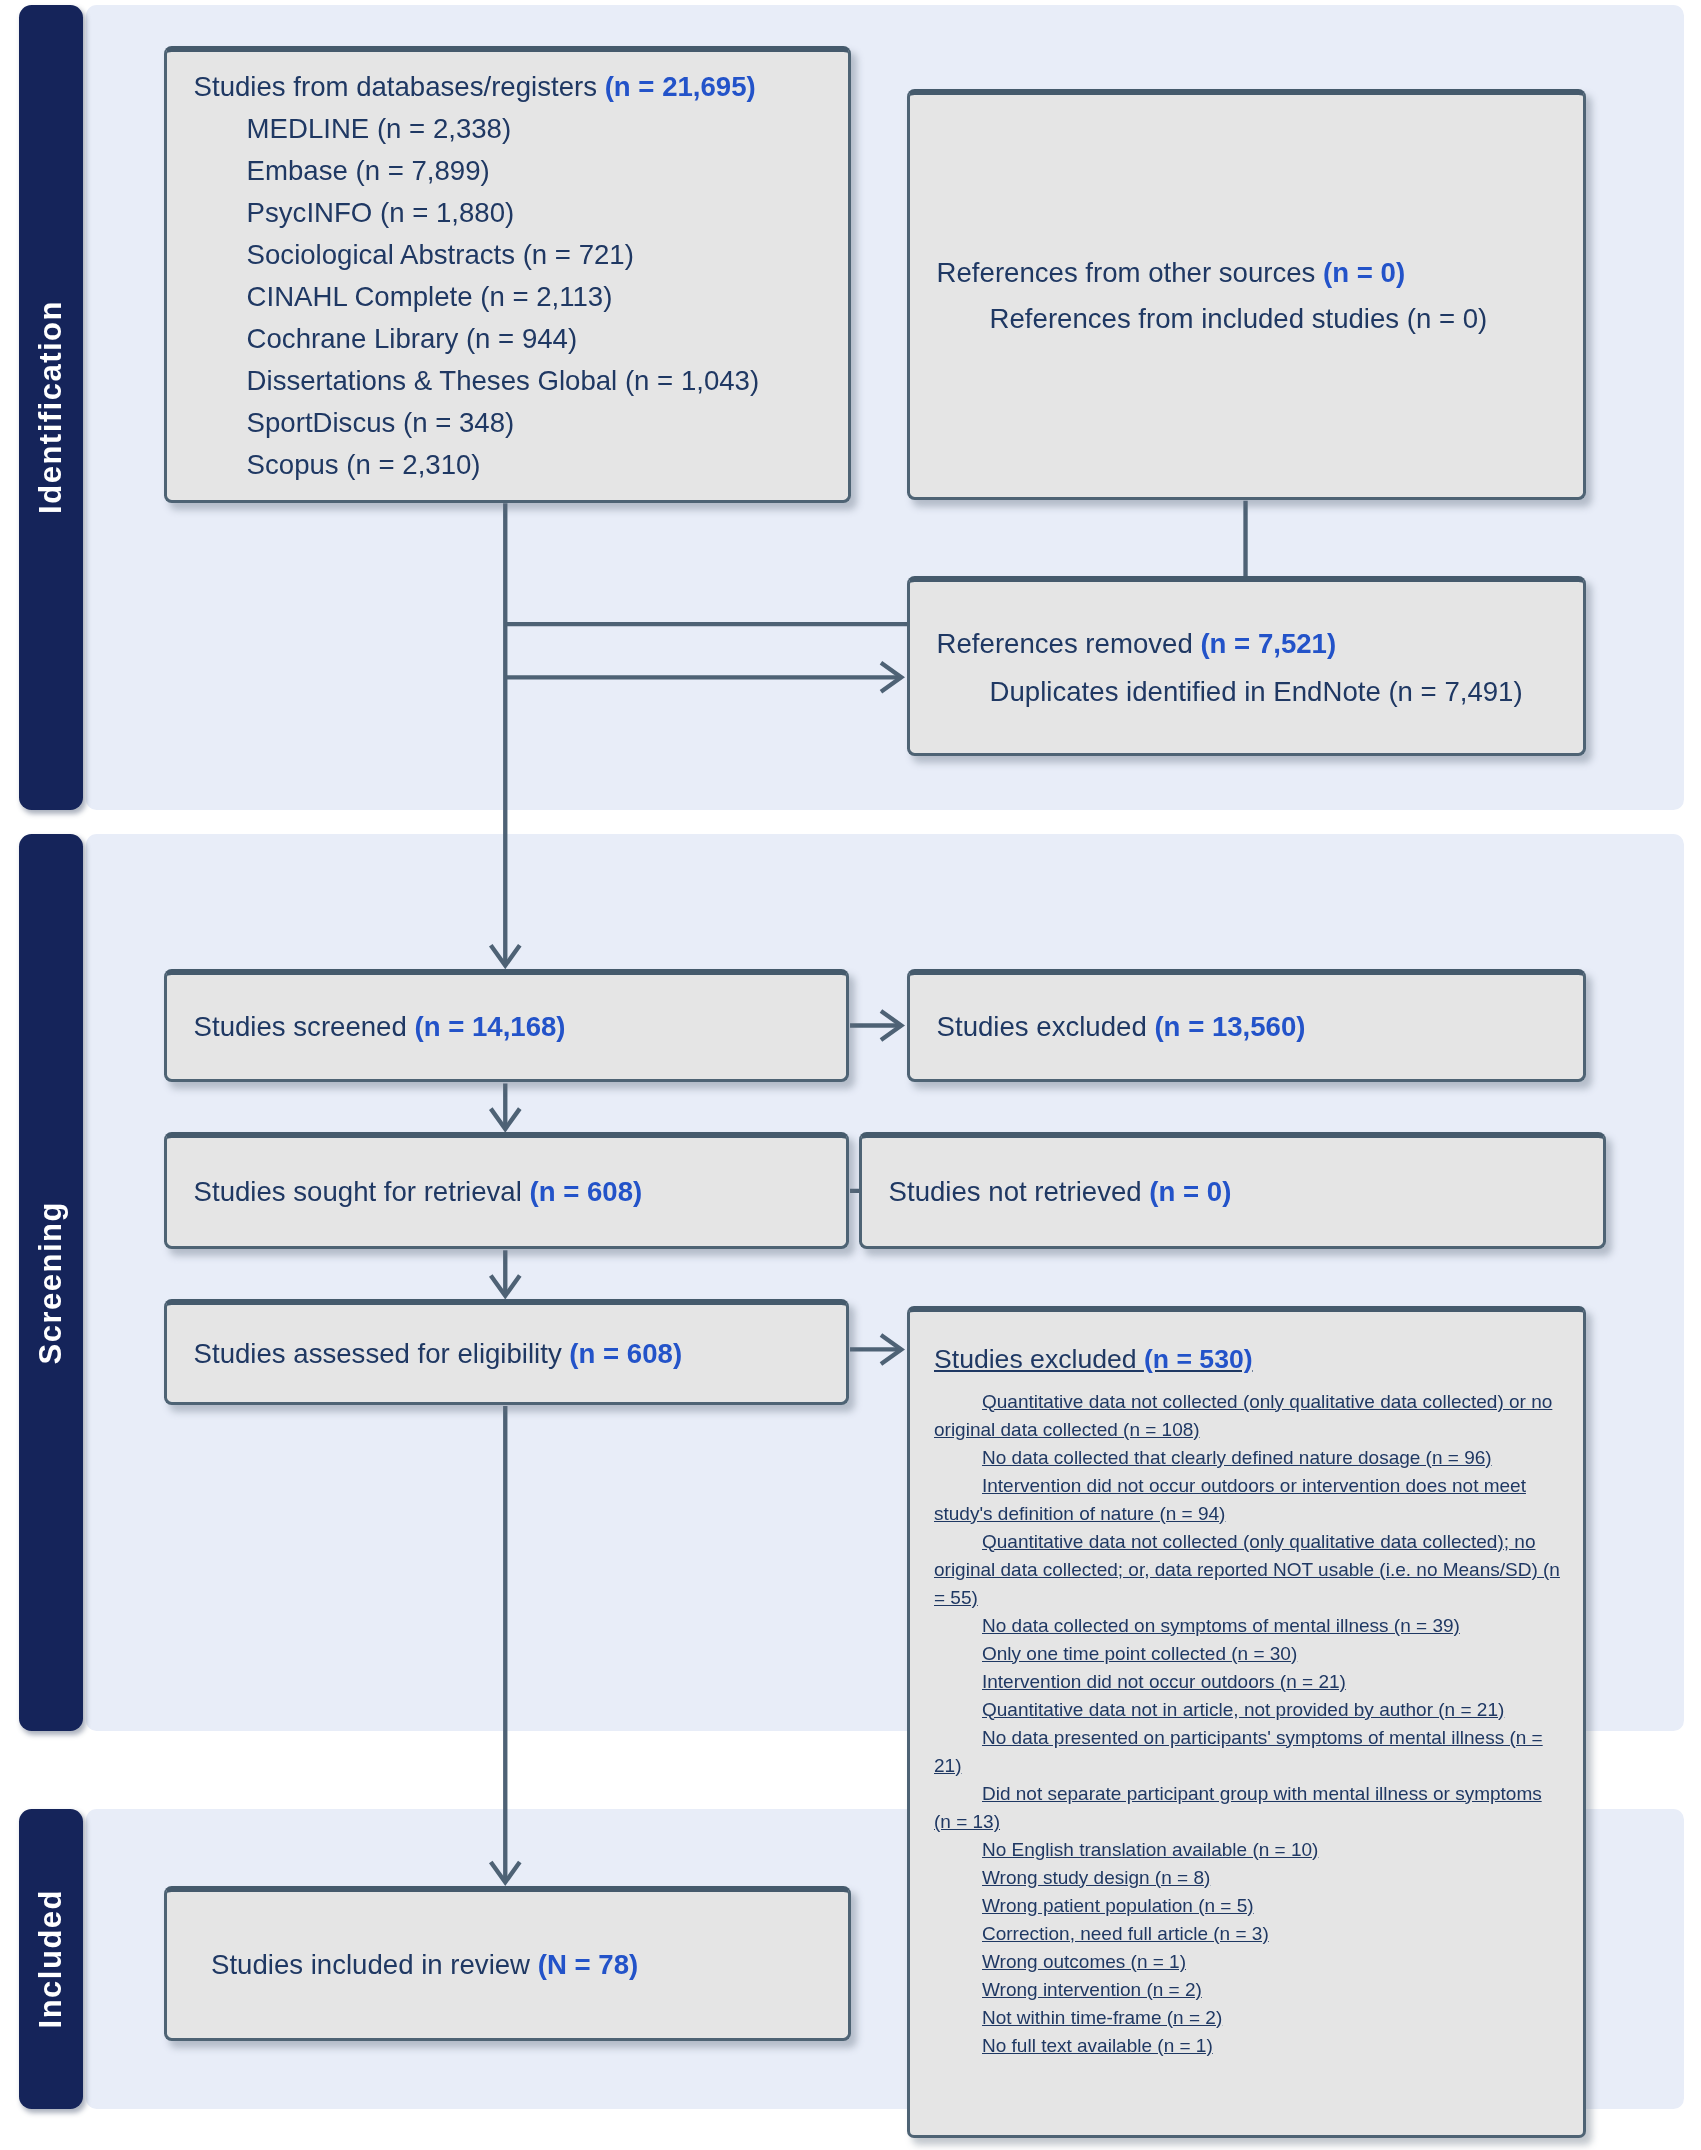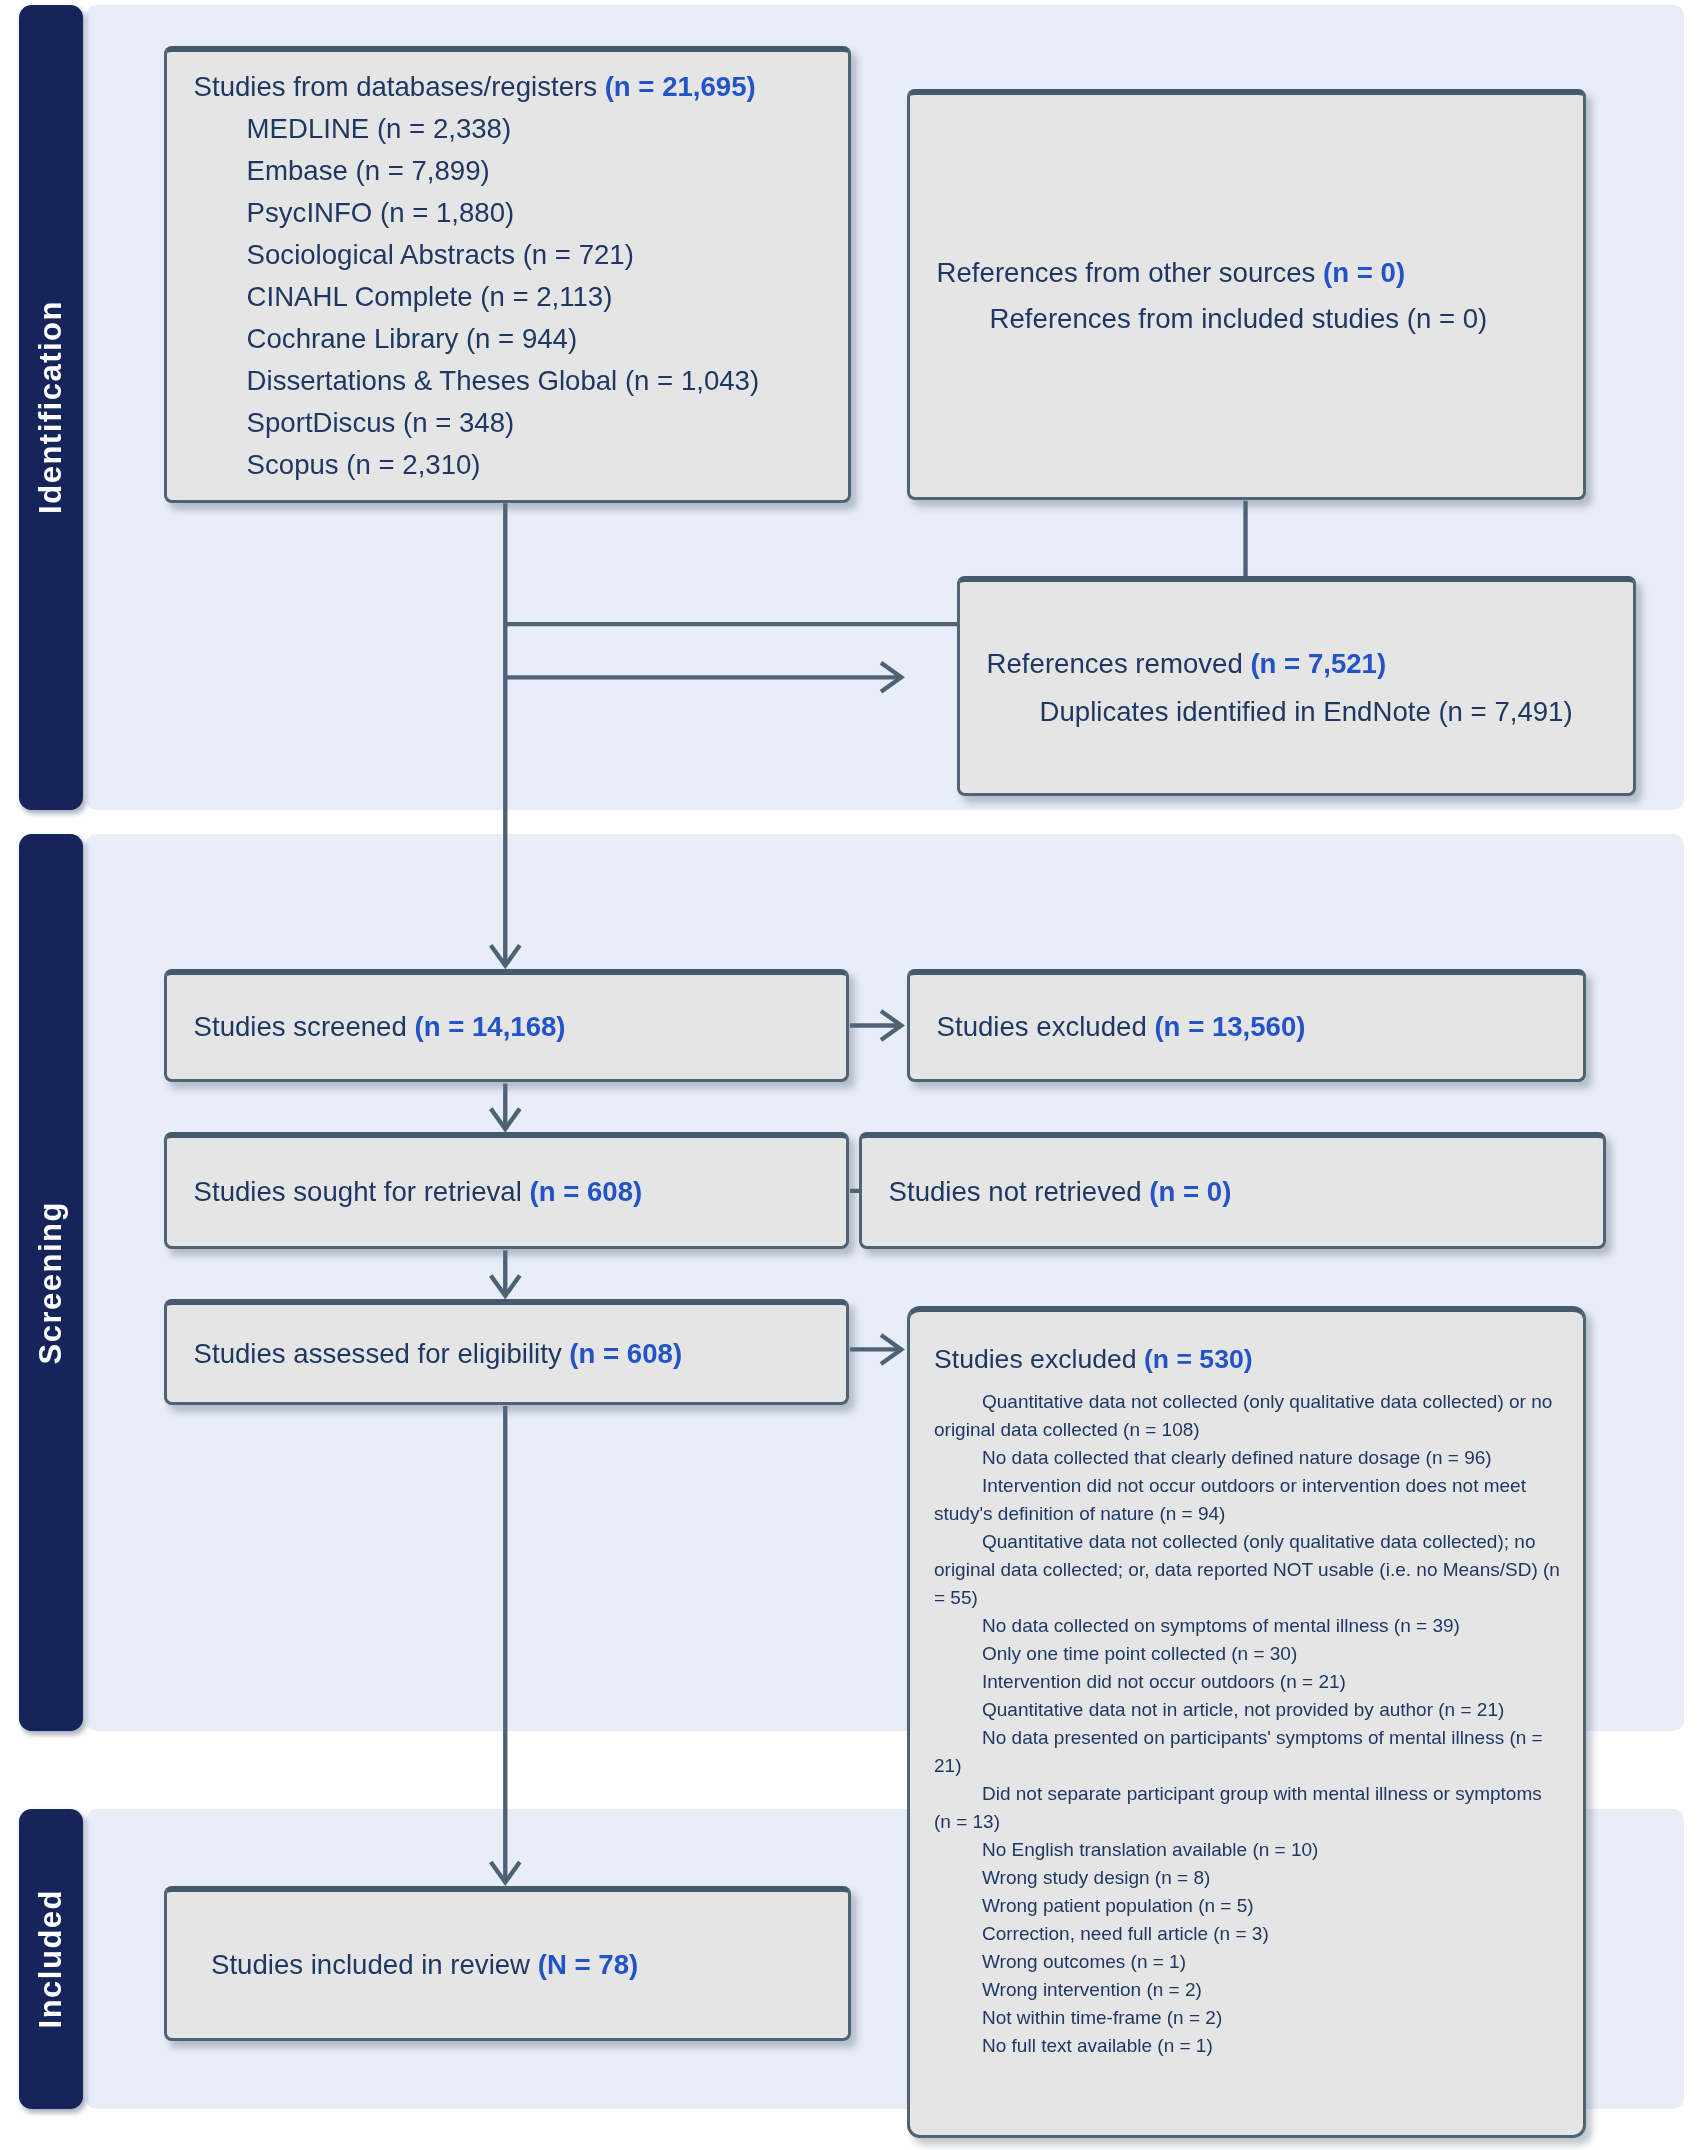--- a/index.html
+++ b/index.html
@@ -26,21 +26,21 @@
        font-size:27.6px;line-height:44px;
        padding:9.7px 19.3px 9.7px 26.6px;box-sizing:border-box;
        display:flex;flex-direction:column;justify-content:center;}
   .box .line{white-space:normal;}
   .box .line.indent{text-indent:53px;}
   .accent{color:var(--accent);font-weight:bold;}
   #box-databases{line-height:42px;}
   #box-refs-removed{line-height:48px;}
   #box-other-sources{line-height:46px;}
   #box-excluded-eligibility{justify-content:flex-start;
-       padding:29px 19.3px 9.7px 24px;font-size:19px;line-height:28px;border-radius:13px;}
+       padding:29px 19.3px 9.7px 24px;font-size:19px;line-height:28px;border-radius:7px;text-decoration:underline;}
   #box-excluded-eligibility .line.title{font-size:26.6px;line-height:36px;margin-bottom:10.6px;}
   #box-excluded-eligibility .line.indent{text-indent:48px;}
 </style>
 </head>
 <body>
 
 <div id="canvas">
 
   <div class="panel" style="left:86px;top:4.8px;width:1598px;height:805px;"></div>
   <div class="panel" style="left:86px;top:834px;width:1598px;height:897px;"></div>
@@ -105,21 +105,21 @@
       <div class="line indent"><span>Dissertations &amp; Theses Global (n = 1,043)</span></div>
       <div class="line indent"><span>SportDiscus (n = 348)</span></div>
       <div class="line indent"><span>Scopus (n = 2,310)</span></div>
     </div>
 
   <div class="box" id="box-other-sources" style="left:907px;top:89px;width:679px;height:411px;">
       <div class="line"><span>References from other sources </span><span class="accent">(n = 0)</span></div>
       <div class="line indent"><span>References from included studies (n = 0)</span></div>
     </div>
 
-  <div class="box" id="box-refs-removed" style="left:957px;top:576px;width:679px;height:220px;">
+  <div class="box" id="box-refs-removed" style="left:907px;top:576px;width:679px;height:180px;">
       <div class="line"><span>References removed </span><span class="accent">(n = 7,521)</span></div>
       <div class="line indent"><span>Duplicates identified in EndNote (n = 7,491)</span></div>
     </div>
 
   <div class="box" style="left:164px;top:969px;width:685px;height:113px;">
       <div class="line"><span>Studies screened </span><span class="accent">(n = 14,168)</span></div>
     </div>
 
   <div class="box" style="left:907px;top:969px;width:679px;height:113px;">
       <div class="line"><span>Studies excluded </span><span class="accent">(n = 13,560)</span></div>

